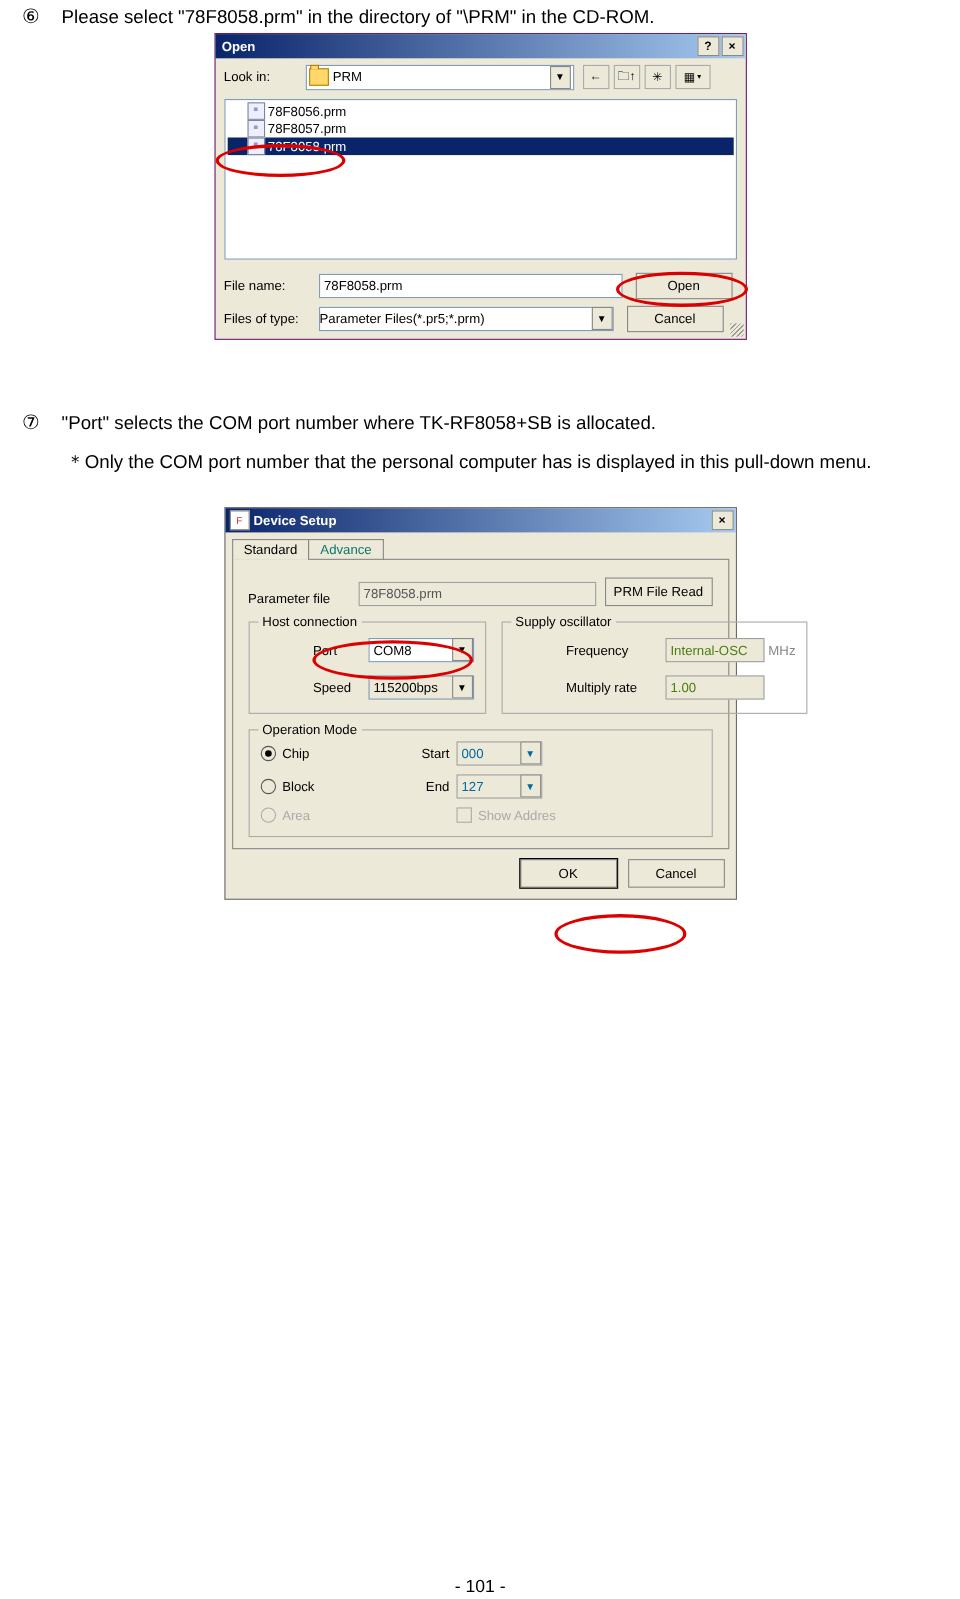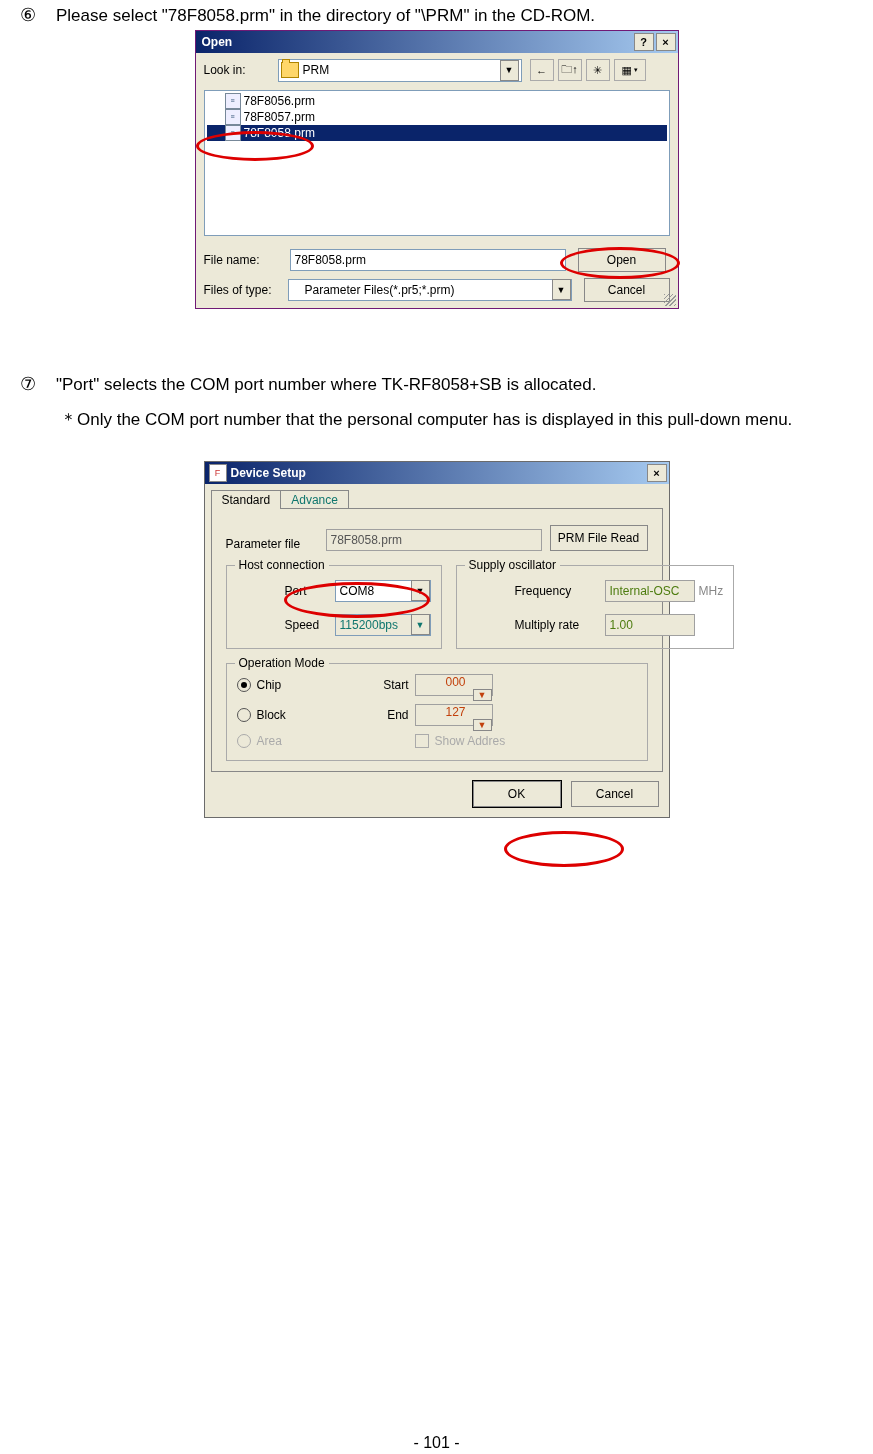--- a/index.html
+++ b/index.html
@@ -25,21 +25,21 @@
   .nav-icons{display:flex;gap:4px;margin-left:8px;}
   .nav-btn{width:22px;height:20px;border:1px solid #aaa;background:#ece9d8;display:flex;align-items:center;justify-content:center;font-size:11px;}
   .file-list{margin:2px 8px;height:140px;background:#fff;border:1px solid #7f9db9;padding:2px 2px;}
   .file-item{display:flex;align-items:center;height:16px;padding:0 18px;font-size:12px;gap:3px;}
   .file-item.sel{background:#0a246a;color:#fff;}
   .doc-ico{width:14px;height:14px;background:#eef;border:1px solid #789;display:flex;align-items:center;justify-content:center;font-size:7px;color:#357;}
   .bottom-rows{padding:4px 8px 6px 8px;}
   .brow{display:flex;align-items:center;margin-top:6px;}
   .brow .lbl{width:86px;}
   .txt-in{flex:0 0 266px;height:20px;border:1px solid #7f9db9;background:#fff;padding:0 4px;display:flex;align-items:center;}
-  .combo-in{flex:0 0 266px;height:20px;border:1px solid #7f9db9;background:#fff;display:flex;align-items:center;padding:0 0 0 16px;}
+  .combo-in{flex:0 0 266px;height:20px;border:1px solid #7f9db9;background:#fff;display:flex;align-items:center;padding:0 0 0 0;}
   .btn{width:86px;height:22px;border:1px solid #888;background:#ece9d8;margin-left:12px;display:flex;align-items:center;justify-content:center;font-size:12px;}
   .resize-grip{position:absolute;right:2px;bottom:2px;width:12px;height:12px;background:repeating-linear-gradient(135deg,#999 0 1px,transparent 1px 3px);}
 
   
   .step7{margin-top:64px;}
   .pull-note{margin:6px 0 0 40px;font-size:17px;line-height:2.0;}
 
   
   .dev-dlg{width:464px;margin:24px auto 0 auto;border:1px solid #6b6b6b;background:#ece9d8;font-family:Tahoma,Arial,sans-serif;font-size:12px;color:#000;position:relative;}
   .dev-title{height:22px;background:linear-gradient(to right,#0a246a,#a6caf0);display:flex;align-items:center;justify-content:space-between;padding:0 2px 0 4px;}
@@ -56,33 +56,33 @@
   .prm-btn{width:96px;height:24px;border:1px solid #888;background:#ece9d8;display:flex;align-items:center;justify-content:center;}
   .group{border:1px solid #aaa;margin-top:14px;padding:10px 10px 12px 10px;position:relative;}
   .group-title{position:absolute;top:-8px;left:8px;background:#ece9d8;padding:0 4px;font-size:12px;}
   .row2{display:flex;align-items:center;margin-top:4px;margin-left:48px;}
   .row2:first-child{margin-top:0;}
   .row2 .label{width:50px;}
   .row2 .label-r{width:90px;}
   .hs-groups{display:flex;gap:14px;margin-top:14px;}
   .hs-groups .group{flex:1;margin-top:0;}
   .combo2{width:90px;height:20px;border:1px solid #7f9db9;background:#fff;display:flex;align-items:center;padding:0 0 0 4px;}
-  .combo2.dis{background:#ece9d8;color:#0f766e;}
+  .combo2.dis{background:#ece9d8;color:#000000;}
   .txt2{width:80px;height:20px;border:1px solid #a0a0a0;background:#ece9d8;color:#4d7c0f;padding:0 4px;display:flex;align-items:center;}
   .unit{margin-left:4px;color:#888;}
   .op-row{display:flex;align-items:center;gap:10px;}
   .radio{width:12px;height:12px;border:1px solid #555;border-radius:50%;display:flex;align-items:center;justify-content:center;}
   .radio.on:after{content:"";width:6px;height:6px;background:#000;border-radius:50%;}
   .radio.dis{border-color:#aaa;}
   .chk{width:12px;height:12px;border:1px solid #555;background:#fff;}
   .chk.dis{border-color:#aaa;background:#ece9d8;}
   .op-left{width:118px;display:flex;align-items:center;gap:6px;}
   .op-right{display:flex;align-items:center;gap:6px;width:220px;}
   .op-right .lblop{width:44px;text-align:right;}
-  .combo3{width:72px;height:20px;border:1px solid #a0a0a0;background:#ece9d8;color:#c2410c;display:flex;align-items:center;padding:0 0 0 4px;flex-direction:column;}
+  .combo3{width:72px;height:20px;border:1px solid #a0a0a0;background:#ece9d8;color:#0369a1;display:flex;align-items:center;padding:0 0 0 4px;}
   .check-row{display:flex;align-items:center;gap:6px;margin-top:10px;}
   .dlg-btns{display:flex;justify-content:flex-end;gap:10px;padding:0 10px 10px 0;}
   .dlg-btn{width:86px;height:24px;border:1px solid #888;background:#ece9d8;display:flex;align-items:center;justify-content:center;}
   .dlg-btn.default{outline:1px solid #000;}
 
   .page-num{position:absolute;bottom:6px;left:0;width:100%;text-align:center;font-size:16px;}
 </style>
 </head>
 <body>
 

